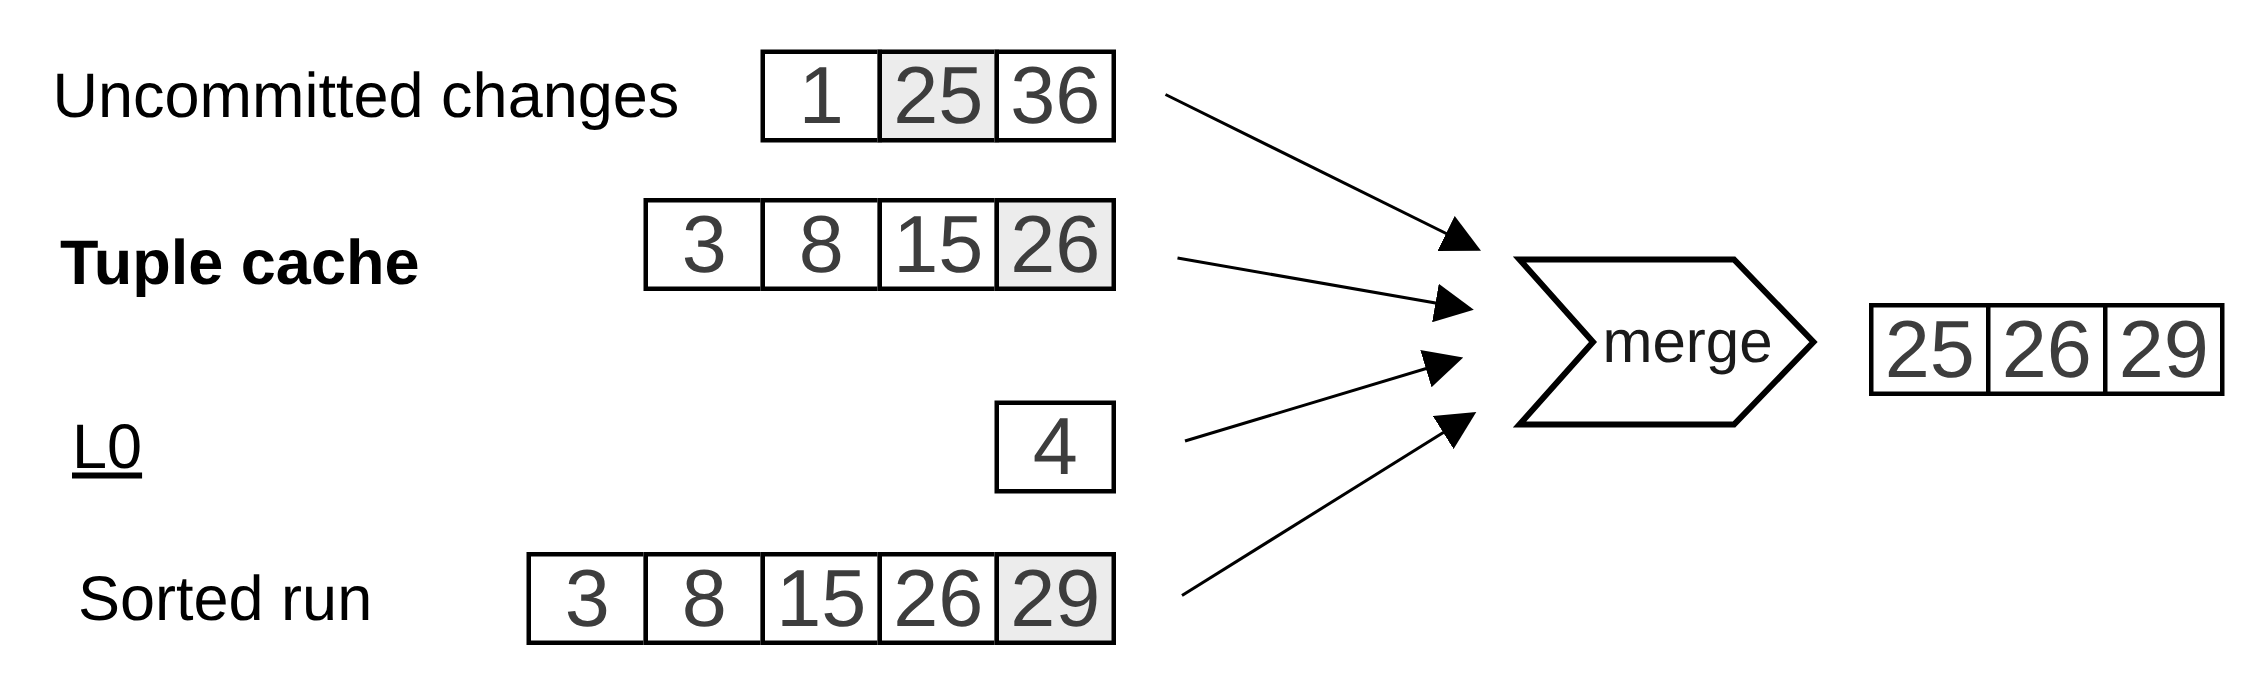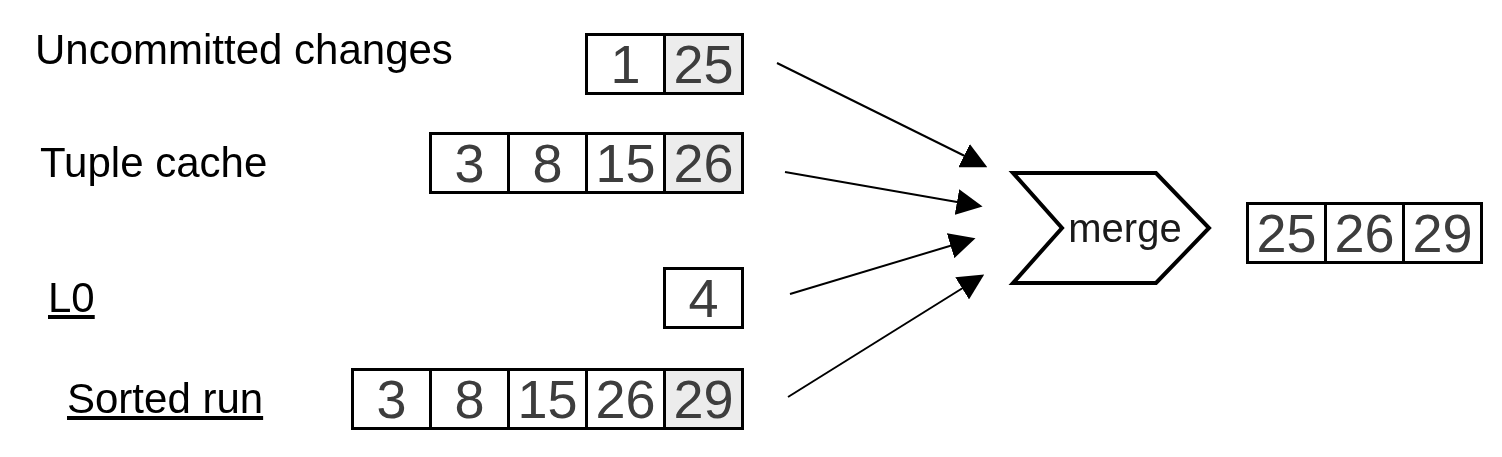--- a/index.html
+++ b/index.html
@@ -71,37 +71,38 @@
     <line x1="777" y1="63" x2="985" y2="166" stroke="#000000" stroke-width="2" marker-end="url(#ah)"></line>
     <line x1="785" y1="172" x2="980" y2="206" stroke="#000000" stroke-width="2" marker-end="url(#ah)"></line>
     <line x1="790" y1="294" x2="973" y2="239" stroke="#000000" stroke-width="2" marker-end="url(#ah)"></line>
     <line x1="788" y1="397" x2="982" y2="276" stroke="#000000" stroke-width="2" marker-end="url(#ah)"></line>
 
     <polygon points="1013,173 1156,173 1209,228 1156,283 1013,283 1062,228" fill="#ffffff" stroke="#000000" stroke-width="4"></polygon>
     <text class="merge-text" x="1125" y="228" text-anchor="middle" dominant-baseline="central">merge</text>
   </svg>
 
   <div id="rows-container">
-      <div class="row-label" style="left: 35px; top: 19px;">Uncommitted changes</div>
+      <div class="row-label" style="left: 35px; top: 33px;">Uncommitted changes</div>
       <div class="cells" style="right: 758px; top: 33px;">
         <div class="cell">1</div>
         <div class="cell hl">25</div>
+        <div class="cell">36</div>
       </div>
-      <div class="row-label" style="left: 40px; top: 132px;">Tuple cache</div>
+      <div class="row-label" style="left: 40px; top: 144px; font-weight: bold;">Tuple cache</div>
       <div class="cells" style="right: 758px; top: 132px;">
         <div class="cell">3</div>
         <div class="cell">8</div>
         <div class="cell">15</div>
         <div class="cell hl">26</div>
       </div>
       <div class="row-label" style="left: 48px; top: 267px; text-decoration: underline;">L0</div>
       <div class="cells" style="right: 758px; top: 267px;">
         <div class="cell">4</div>
       </div>
-      <div class="row-label" style="left: 67px; top: 368px; text-decoration: underline;">Sorted run</div>
+      <div class="row-label" style="left: 52px; top: 368px;">Sorted run</div>
       <div class="cells" style="right: 758px; top: 368px;">
         <div class="cell">3</div>
         <div class="cell">8</div>
         <div class="cell">15</div>
         <div class="cell">26</div>
         <div class="cell hl">29</div>
       </div>
     </div>
 
   <div class="cells" id="output-row" style="right:19px; top:202px;">

